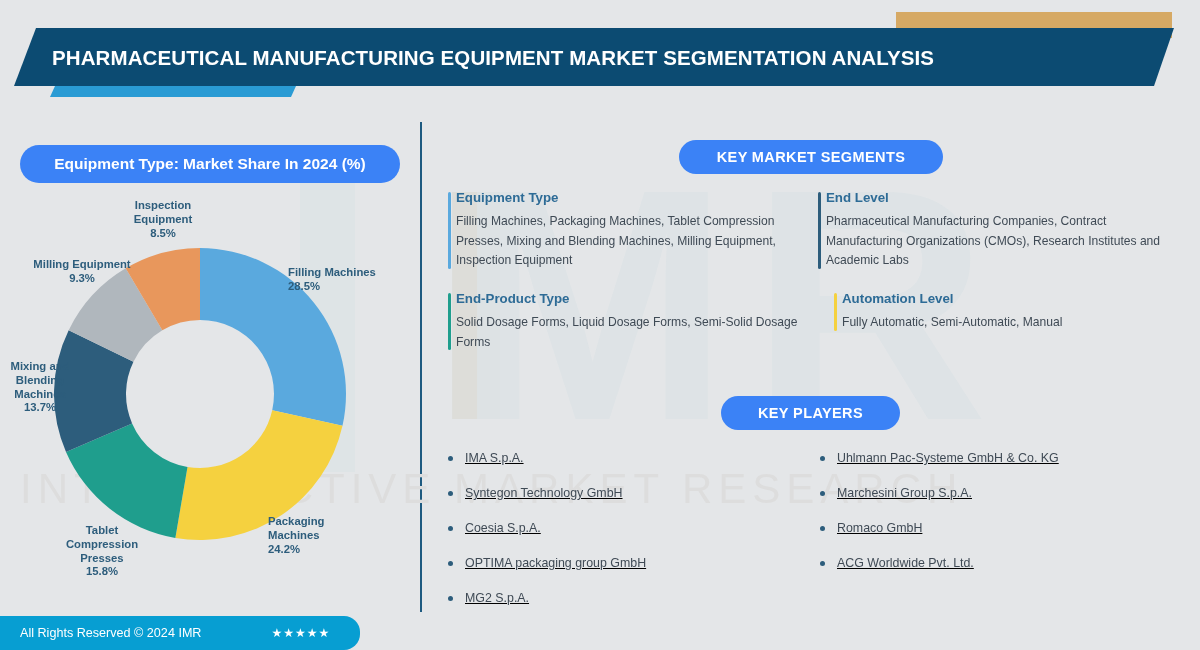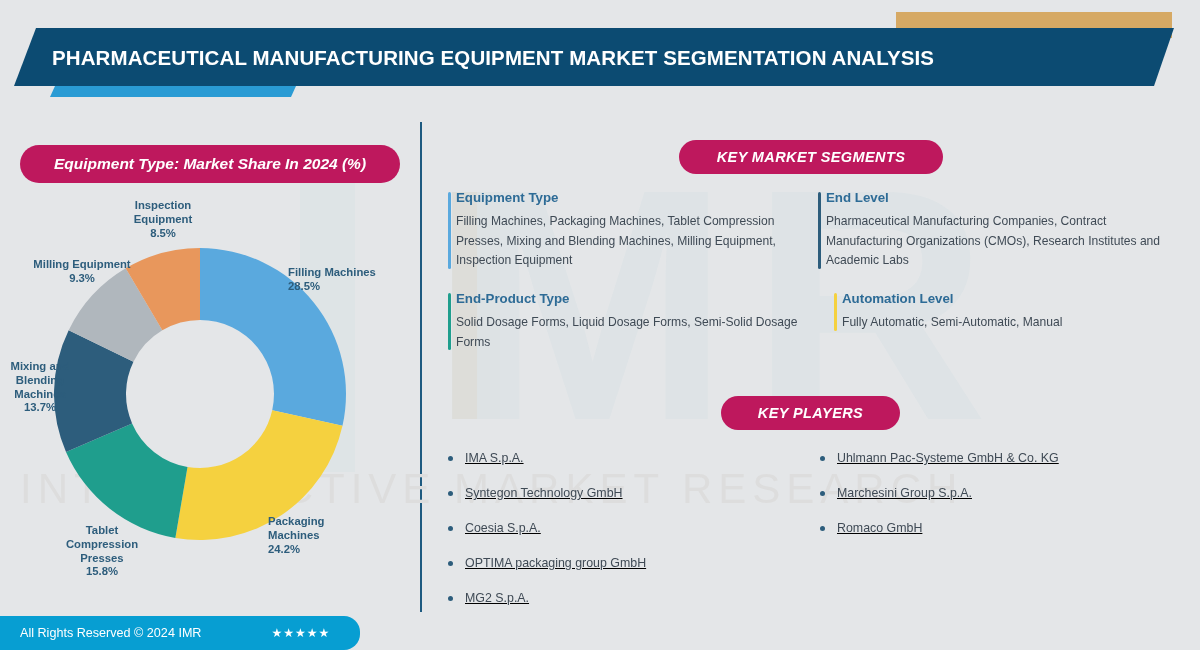--- a/index.html
+++ b/index.html
@@ -57,24 +57,23 @@
   }
 
   .wm-text {
     position:absolute; left:20px; top:465px; width:1180px;
     font-size:42px; letter-spacing:6px; color:#dddddd;
     font-weight:400; white-space:nowrap; pointer-events:none;
   }
 
   
   .pill {
-    background:#be185d; color:#fff; border-radius:22px;
+    background:#3b82f6; color:#fff; border-radius:22px;
     display:flex; align-items:center; justify-content:center;
     font-weight:bold;
-    font-style:italic;
   }
   .chart-pill {
     position:absolute; left:20px; top:145px; width:380px; height:38px;
     font-size:15.5px;
   }
 
   .donut-wrap { position:absolute; left:54px; top:248px; width:292px; height:292px; }
   .donut-svg { display:block; }
 
   .slice-label {
@@ -229,18 +228,22 @@
       <span class="pl-txt">Uhlmann Pac-Systeme GmbH &amp; Co. KG</span>
     </div>
     <div class="pl-item">
       <span class="pl-dot"></span>
       <span class="pl-txt">Marchesini Group S.p.A.</span>
     </div>
     <div class="pl-item">
       <span class="pl-dot"></span>
       <span class="pl-txt">Romaco GmbH</span>
     </div>
+    <div class="pl-item">
+      <span class="pl-dot"></span>
+      <span class="pl-txt">ACG Worldwide Pvt. Ltd.</span>
+    </div>
   </div>
 
 <div class="footer">
   <span class="footer-txt">All Rights Reserved © 2024 IMR</span>
   <span class="footer-stars">★★★★★</span>
 </div>
 
 </body></html>

